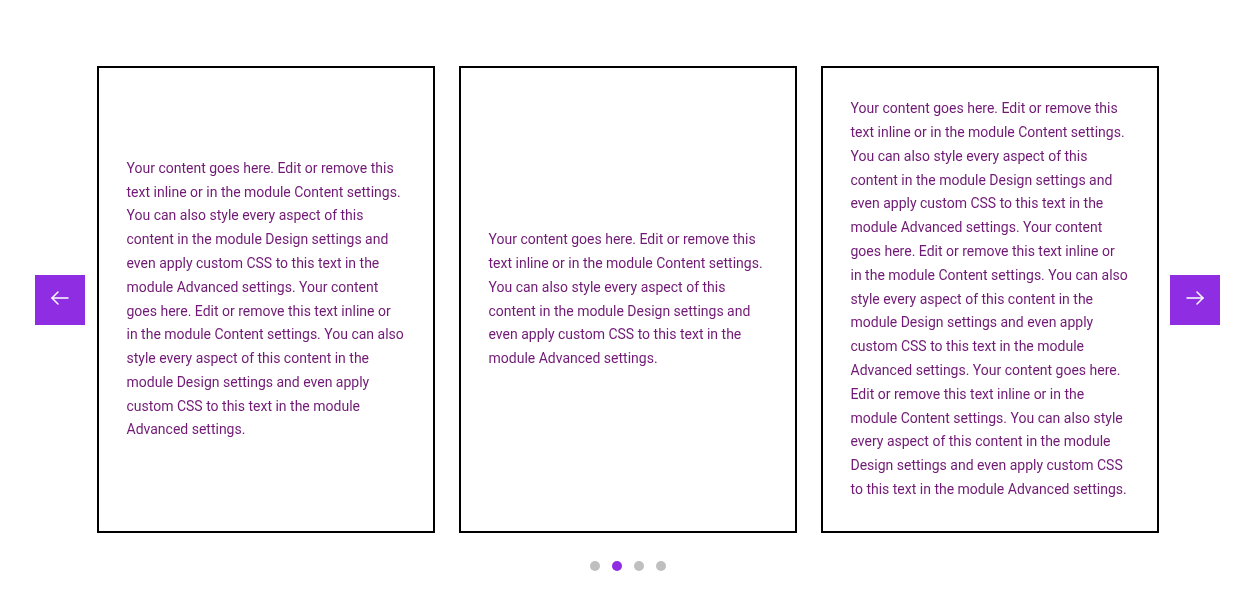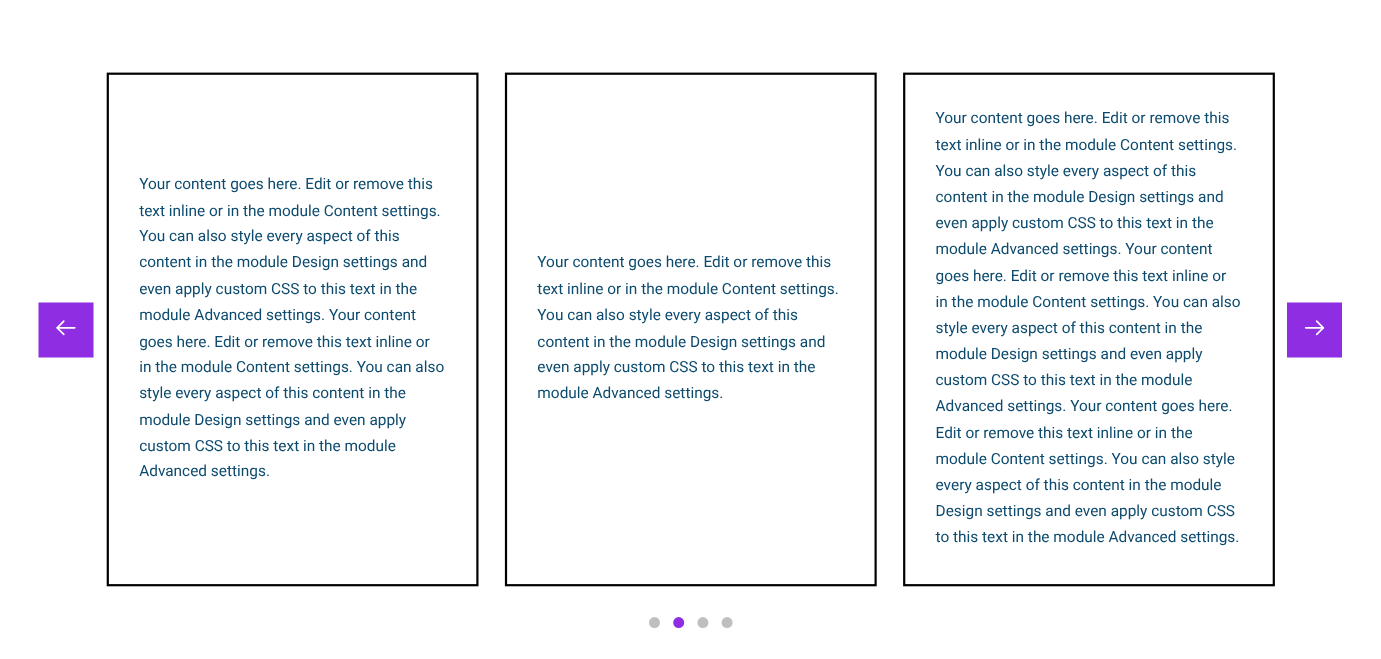--- a/index.html
+++ b/index.html
@@ -54,21 +54,21 @@
       height: 467px;
       border: 2px solid #000;
       background: #fff;
       padding: 28px;
       display: flex;
       align-items: center;
     }
     .card-text {
       font-size: 14px;
       line-height: 1.7;
-      color: #0c4a6e;
+      color: #701a75;
     }
     .dots-container {
       position: absolute;
       bottom: 28px;
       left: 50%;
       transform: translateX(-50%);
       display: flex;
       gap: 12px;
     }
     .dot {

